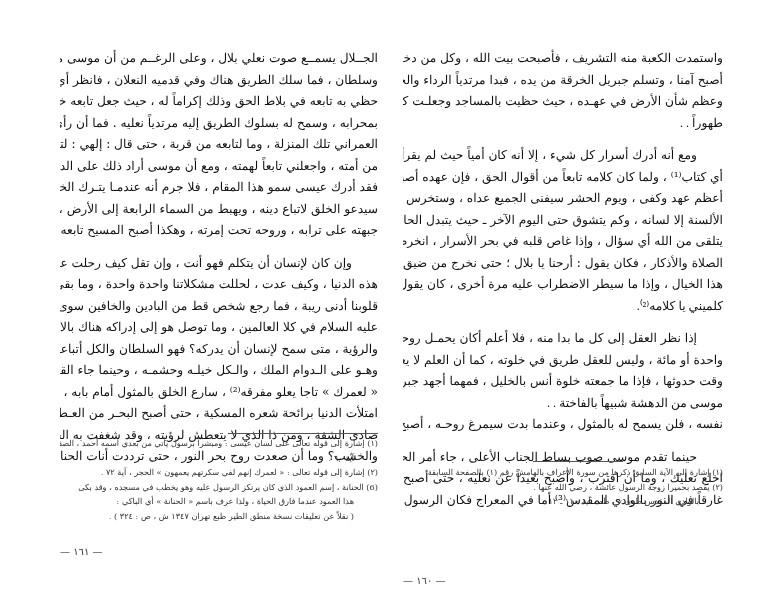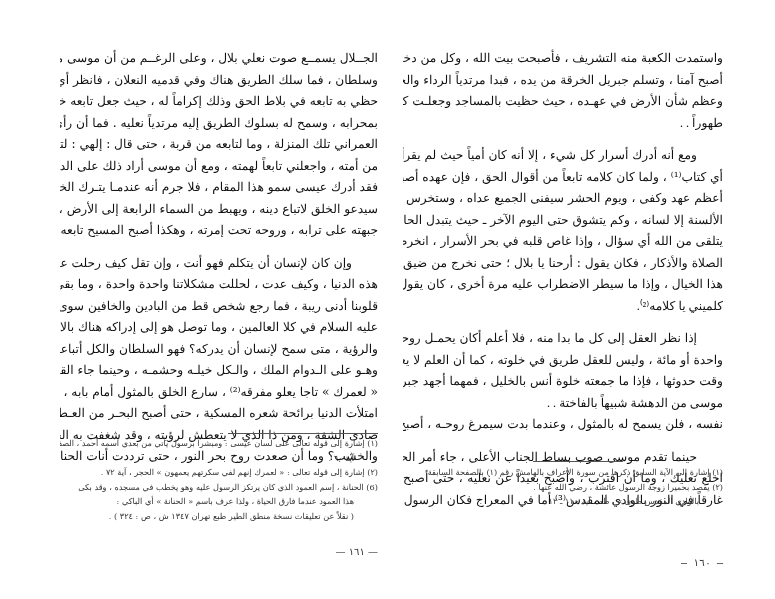--- a/index.html
+++ b/index.html
@@ -24,21 +24,21 @@
   .rule {
     position: absolute; height: 1px; background: #555;
   }
   .footnotes { position: absolute; left: 0; right: 0; }
   .fn {
     font-size: 8.2px; line-height: 14.5px; height: 14.5px; color: #333;
     white-space: nowrap; overflow: hidden;
   }
   .fn.cont { padding-right: 24px; }
   .page-number {
-    position: absolute; left: 0; right: 0; text-align: right;
+    position: absolute; left: 0; right: 0; text-align: left;
     font-size: 10px; color: #333; direction: ltr;
   }
 </style>
 </head>
 <body>
 
 <div class="page page-left">
   <div class="body-text">
     <div>
       <div class="line">الجــلال يسمــع صوت نعلي بلال ، وعلى الرغــم من أن موسى ملك</div>
@@ -116,14 +116,14 @@
   </div>
 
   <div class="rule" style="top:461px; left:130px; width:90px;"></div>
 
   <div class="footnotes" style="top:465px;">
     <div class="fn">(١) إشارة إلى الآية السابق ذكرها من سورة الأعراف بالهامش رقم (١) بالصفحة السابقة</div>
     <div class="fn">(٢) يقصد بحميرا زوجة الرسول عائشة ، رضي الله عنها .</div>
     <div class="fn cont">بالوادي المقدس طوى » ، طه ، آية : ١١ ـ ١٢ .</div>
   </div>
 
-  <div class="page-number" style="top:557px;font-family:Liberation Mono, monospace;">— ١٦٠ —</div>
+  <div class="page-number" style="top:575px;">— ١٦٠ —</div>
 </div>
 
 </body></html>

